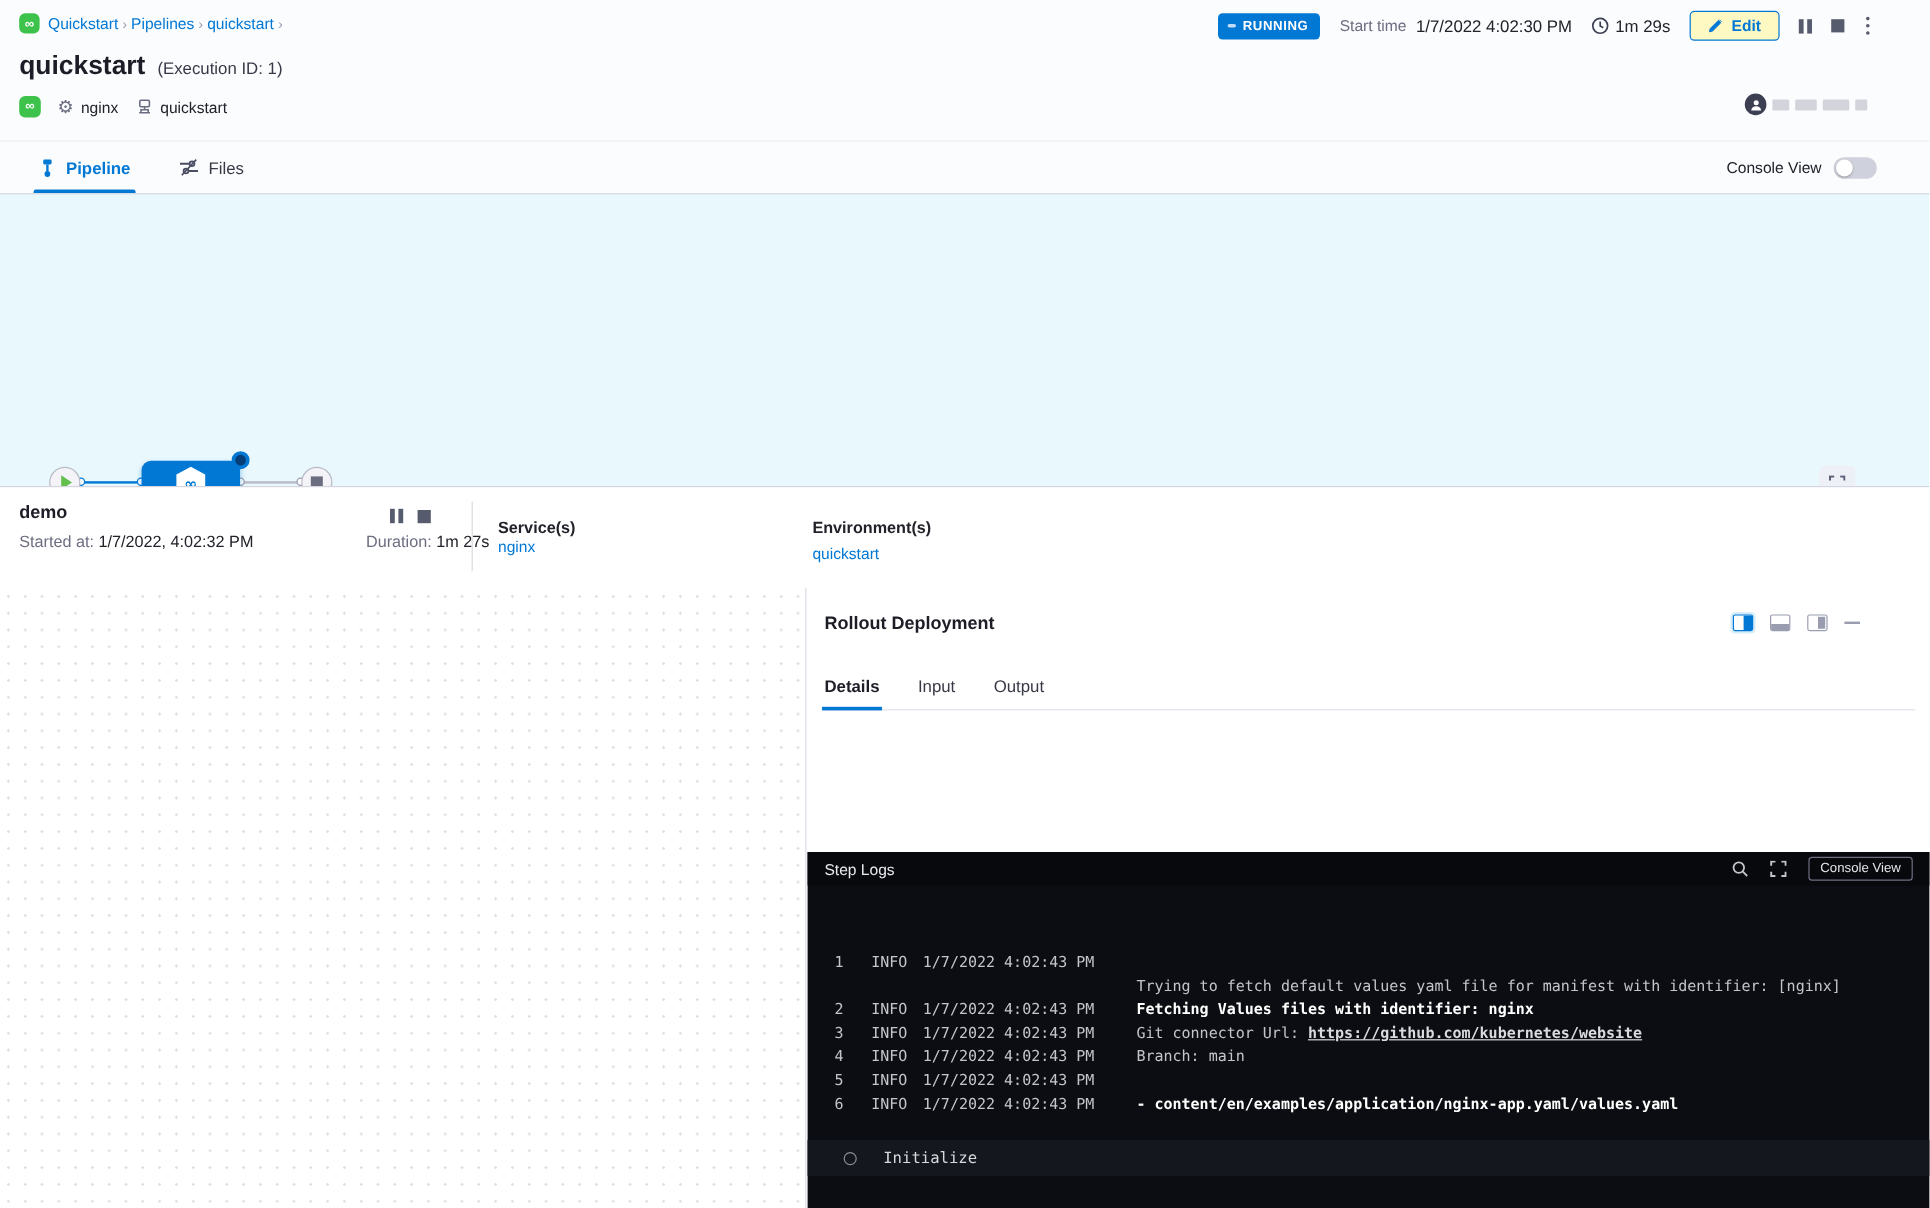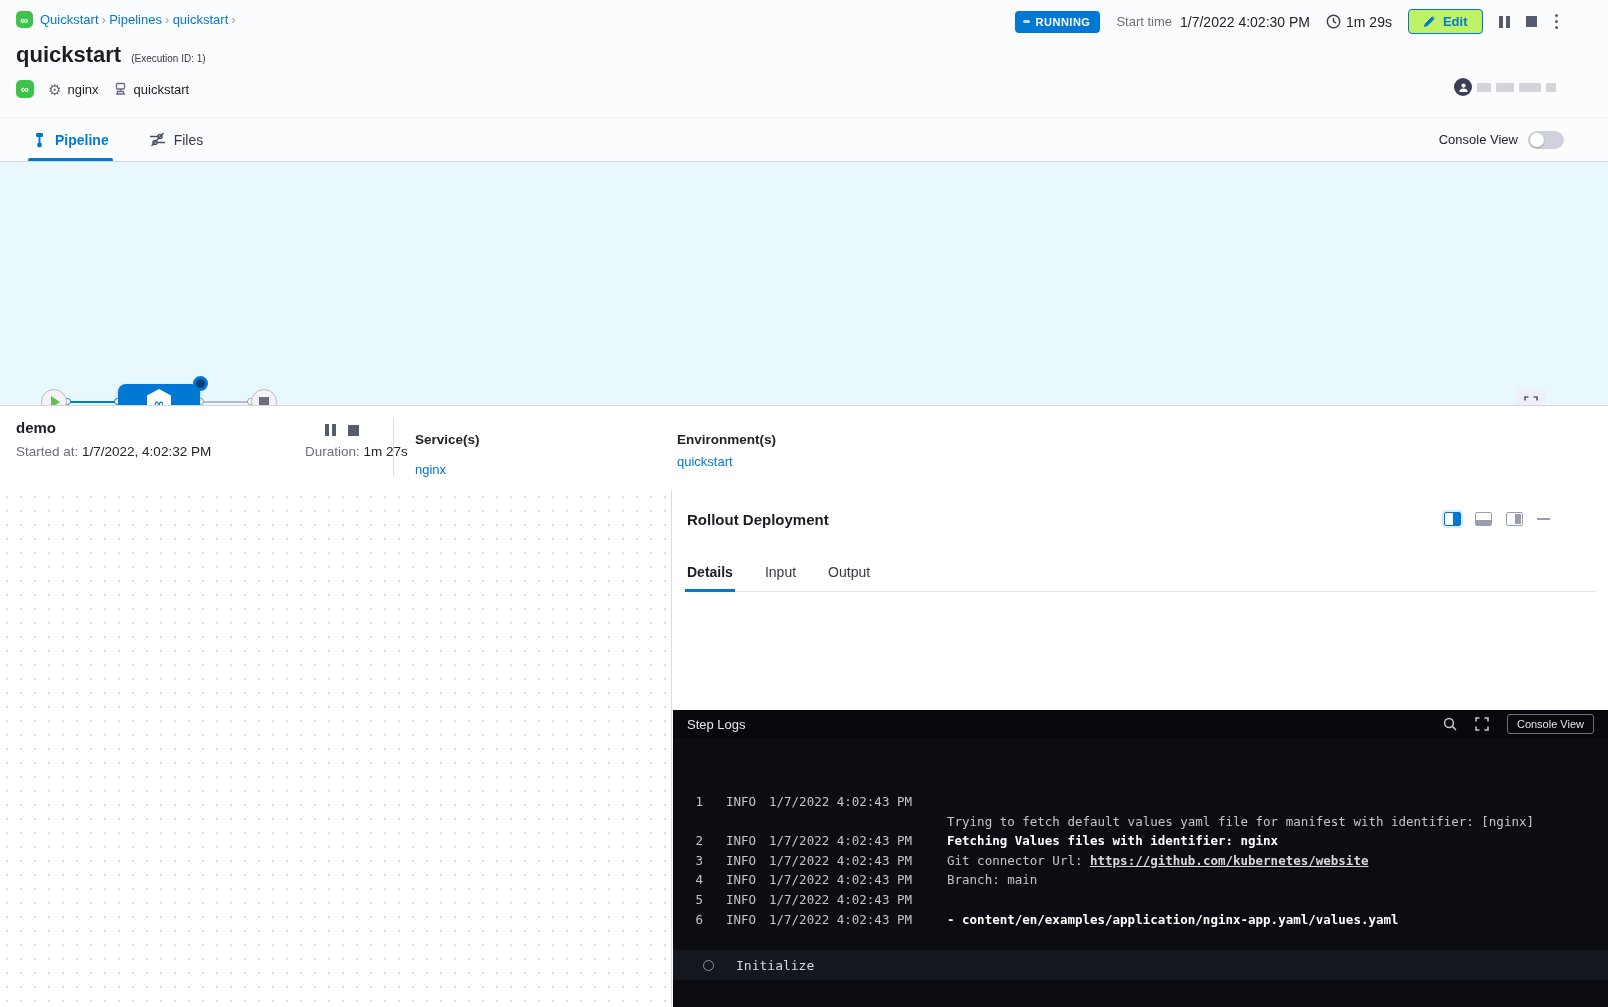--- a/index.html
+++ b/index.html
@@ -15,31 +15,31 @@
   .crumb-sep { color:#9a9cae; font-size:12px; }
 
   .hdr-right { position:absolute; top:9px; right:48px; display:flex; align-items:center; gap:16px; }
   .badge-running { background:#0278d5; color:#fff; font-size:11px; font-weight:bold; letter-spacing:.5px;
                    border-radius:4px; padding:5px 10px 5px 8px; display:flex; align-items:center; gap:6px; }
   .badge-dot { width:7px; height:3px; border-radius:2px; background:rgba(255,255,255,.75); }
   .start-time { font-size:13px; display:flex; gap:8px; align-items:flex-start; }
   .start-time .lbl { color:#6b6d80; }
   .start-time .val { color:#22222a; font-size:14px; }
   .elapsed { display:flex; align-items:center; gap:5px; font-size:14px; color:#22222a; }
-  .btn-edit { border:1px solid #0278d5; background:#bef264; color:#0278d5; font-weight:bold; font-size:13px;
+  .btn-edit { border:1px solid #0278d5; background:#fef9c3; color:#0278d5; font-weight:bold; font-size:13px;
               border-radius:4px; padding:4px 14px; display:flex; gap:7px; align-items:center; cursor:pointer; }
   .ic-pause { display:flex; gap:3px; cursor:pointer; }
   .ic-pause i { width:4px; height:12px; background:#565b6e; display:block; }
   .ic-stop { width:11px; height:11px; background:#565b6e; cursor:pointer; }
   .ic-kebab { display:flex; flex-direction:column; gap:2.5px; cursor:pointer; padding:2px; }
   .ic-kebab i { width:3.5px; height:3.5px; border-radius:50%; background:#565b6e; }
 
   .page-title-row { position:absolute; left:16px; top:42px; display:flex; align-items:baseline; gap:10px; }
   .page-title { font-size:22px; font-weight:bold; color:#1c1d26; }
-  .exec-id { font-size:10px; color:#383946; }
+  .exec-id { font-size:14px; color:#383946; }
 
   .tag-row { position:absolute; left:16px; top:80px; display:flex; align-items:center; gap:14px; font-size:13px; color:#22222a; }
   .tag { display:flex; align-items:center; gap:6px; }
   .gear-sm { color:#6b6d80; font-size:15px; line-height:1; }
   .user-row { position:absolute; right:52px; top:78px; display:flex; align-items:center; gap:5px; }
   .avatar { width:18px; height:18px; border-radius:50%; background:#3c3f52; display:flex; align-items:center; justify-content:center; }
   .redacted { height:9px; border-radius:1px; background:#c9c9d2; opacity:.8; }
 
   
   .tabbar { position:absolute; left:0; top:117px; width:1608px; height:44px; background:#fbfcfe;
@@ -81,21 +81,21 @@
   
   .stage-bar { position:absolute; left:0; top:405px; width:1608px; height:85px; background:#fff; border-top:1px solid #d5d6df; }
   .sb-name { position:absolute; left:16px; top:13px; font-size:15px; font-weight:bold; color:#1c1d26; }
   .sb-started { position:absolute; left:16px; top:38px; font-size:13.5px; }
   .sb-lbl { color:#6b6d80; } .sb-val { color:#22222a; }
   .sb-icons { position:absolute; left:325px; top:18px; display:flex; gap:12px; align-items:center; }
   .sb-duration { position:absolute; left:305px; top:38px; font-size:13.5px; }
   .sb-divider { position:absolute; left:393px; top:12px; width:1px; height:58px; background:#d9dae2; }
   .sb-col-hdr { font-size:13.5px; font-weight:bold; color:#22222a; }
   .sb-link { font-size:13px; color:#0278d5; cursor:pointer; }
-  .sb-col-svc { position:absolute; left:415px; top:26px; display:flex; flex-direction:column; gap:15px; }
+  .sb-col-svc { position:absolute; left:415px; top:26px; display:flex; flex-direction:column; gap:1px; }
   .sb-col-env { position:absolute; left:677px; top:26px; display:flex; flex-direction:column; gap:7px; }
 
   
   .exec-pane { position:absolute; left:0; top:490px; width:672px; height:517px; background:#fff;
                background-image:radial-gradient(#dcdce2 1px, transparent 1.2px); background-size:14px 14px;
                border-right:1px solid #dcdde6; }
 
   
   .detail-pane { position:absolute; left:673px; top:490px; width:935px; height:220px; background:#fff; }
   .dp-title { position:absolute; left:14px; top:21px; font-size:15px; font-weight:bold; color:#1c1d26; }

